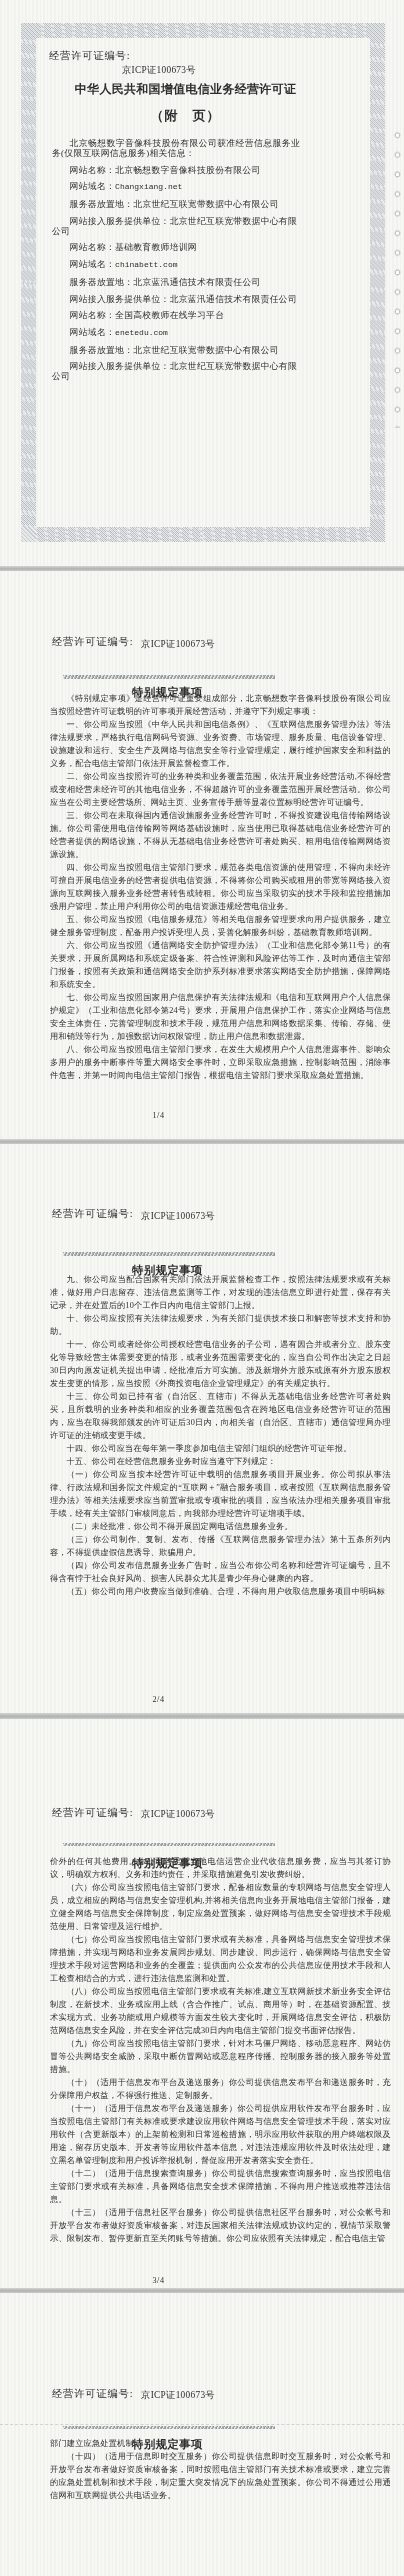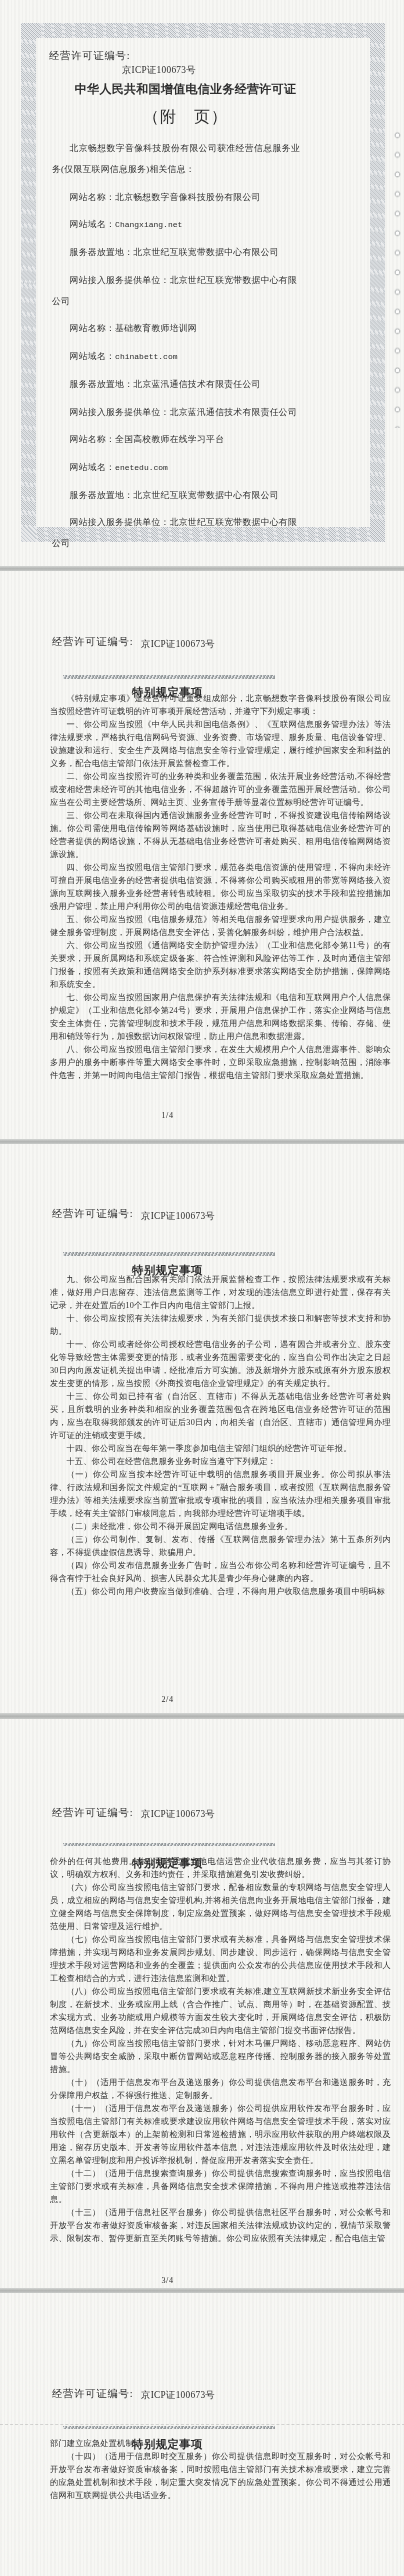--- a/index.html
+++ b/index.html
@@ -19,41 +19,41 @@
     background-image:radial-gradient(circle at 4.6px 6.2px, rgba(255,255,255,.85) 1.5px, rgba(95,100,106,.38) 2.1px, rgba(95,100,106,0) 3.6px);
     background-size:9.3px 19.6px;background-repeat:repeat-y;}
   .lic-row{position:absolute;white-space:nowrap;}
   .lic-label{font-size:10.3px;letter-spacing:0.8px;}
   .lic-value{font-size:9.3px;letter-spacing:0.3px;}
   .p1 .lic-row{left:49px;top:49px;}
   .p1 .lic-value{display:block;margin-left:73px;margin-top:1px;}
   .p1-title{position:absolute;top:81px;left:15.5px;width:340px;text-align:center;
     font-size:12px;font-weight:700;letter-spacing:0.3px;}
   .p1-subtitle{position:absolute;top:107px;left:15.5px;width:340px;text-align:center;
-    font-size:16px;font-weight:400;letter-spacing:1px;}
+    font-size:13px;font-weight:700;letter-spacing:1px;}
   .p1-body{position:absolute;top:138px;left:52px;width:248px;
-    font-size:8.8px;line-height:21px;letter-spacing:0.3px;}
+    font-size:8.8px;line-height:10px;letter-spacing:0.3px;}
   .p1-body .intro{margin:0 0 6.7px;text-indent:2em;text-align:justify;}
   .entry{margin:0 0 6.7px;text-indent:2em;}
   .entry .latin{font-family:"Liberation Mono","DejaVu Sans Mono",monospace;font-size:8px;letter-spacing:0;}
 
   
   .sp{display:block;}
   .sp .lic-row{left:52px;top:var(--lic);}
   .sp .lic-value{margin-left:5.7px;position:relative;top:1.5px;}
   .sp-title{position:absolute;top:var(--title);left:0;width:335px;text-align:center;
     font-size:11.3px;font-weight:700;letter-spacing:0.5px;margin-top:32px;}
   .sp-band{position:absolute;top:var(--band);left:63px;width:212px;height:3.6px;border-radius:0.5px;
     background:repeating-linear-gradient(115deg,rgba(125,131,134,.8) 0 1px,rgba(226,228,229,.9) 1px 2.1px,rgba(156,162,165,.8) 2.1px 3.1px);}
   .sp-body{position:absolute;top:var(--body);left:32px;width:341px;
     font-size:8.2px;line-height:13px;letter-spacing:0.2px;text-align:justify;margin-left:18px;}
   .sp-body p{margin:0;text-indent:2em;}
   .sp-body p.cont{text-indent:0;}
   .pagenum{position:absolute;top:var(--pn);left:0;width:317px;text-align:center;
-    font-size:8.2px;letter-spacing:0.5px;margin-left:9px;}
+    font-size:8.2px;letter-spacing:0.5px;}
   .fold{position:absolute;left:0;right:0;height:0;border-top:0.5px dashed rgba(120,120,120,.28);}
 
   .sp1{height:568px;--lic:64px;--title:82px;--band:104px;--body:121px;--pn:540px;}
   .sp2{height:569px;--lic:63px;--title:87px;--band:108px;--body:129px;--pn:551px;}
   .sp3{height:569px;--lic:87px;--title:105px;--band:124px;--body:136px;--pn:557px;}
   .sp4{height:581px;--lic:94px;--title:112px;--band:133px;--body:144px;--pn:564px;}
 </style>
 </head>
 <body>
 
@@ -95,21 +95,21 @@
       <span class="lic-value">京ICP证100673号</span>
     </div>
     <div class="sp-title">特别规定事项</div>
     <div class="sp-band"></div>
     <div class="sp-body">
         <p>《特别规定事项》是经营许可证重要组成部分，北京畅想数字音像科技股份有限公司应当按照经营许可证载明的许可事项开展经营活动，并遵守下列规定事项：</p>
         <p>一、你公司应当按照《中华人民共和国电信条例》、《互联网信息服务管理办法》等法律法规要求，严格执行电信网码号资源、业务资费、市场管理、服务质量、电信设备管理、设施建设和运行、安全生产及网络与信息安全等行业管理规定，履行维护国家安全和利益的义务，配合电信主管部门依法开展监督检查工作。</p>
         <p>二、你公司应当按照许可的业务种类和业务覆盖范围，依法开展业务经营活动,不得经营或变相经营未经许可的其他电信业务，不得超越许可的业务覆盖范围开展经营活动。你公司应当在公司主要经营场所、网站主页、业务宣传手册等显著位置标明经营许可证编号。</p>
         <p>三、你公司在未取得国内通信设施服务业务经营许可时，不得投资建设电信传输网络设施。你公司需使用电信传输网等网络基础设施时，应当使用已取得基础电信业务经营许可的经营者提供的网络设施，不得从无基础电信业务经营许可者处购买、租用电信传输网网络资源设施。</p>
         <p>四、你公司应当按照电信主管部门要求，规范各类电信资源的使用管理，不得向未经许可擅自开展电信业务的经营者提供电信资源，不得将你公司购买或租用的带宽等网络接入资源向互联网接入服务业务经营者转售或转租。你公司应当采取切实的技术手段和监控措施加强用户管理，禁止用户利用你公司的电信资源违规经营电信业务。</p>
-        <p>五、你公司应当按照《电信服务规范》等相关电信服务管理要求向用户提供服务，建立健全服务管理制度，开展网络信息安全评估，妥善化解服务纠纷，维护用户合法权益。</p>
+        <p>五、你公司应当按照《电信服务规范》等相关电信服务管理要求向用户提供服务，建立健全服务管理制度，配备用户投诉受理人员，妥善化解服务纠纷，基础教育教师培训网。</p>
         <p>六、你公司应当按照《通信网络安全防护管理办法》（工业和信息化部令第11号）的有关要求，开展所属网络和系统定级备案、符合性评测和风险评估等工作，及时向通信主管部门报备，按照有关政策和通信网络安全防护系列标准要求落实网络安全防护措施，保障网络和系统安全。</p>
         <p>七、你公司应当按照国家用户信息保护有关法律法规和《电信和互联网用户个人信息保护规定》（工业和信息化部令第24号）要求，开展用户信息保护工作，落实企业网络与信息安全主体责任，完善管理制度和技术手段，规范用户信息和网络数据采集、传输、存储、使用和销毁等行为，加强数据访问权限管理，防止用户信息和数据泄露。</p>
         <p>八、你公司应当按照电信主管部门要求，在发生大规模用户个人信息泄露事件、影响众多用户的服务中断事件等重大网络安全事件时，立即采取应急措施，控制影响范围，消除事件危害，并第一时间向电信主管部门报告，根据电信主管部门要求采取应急处置措施。</p>
       </div>
     <div class="pagenum">1/4</div>
   </section>
 
   <div class="divider"></div>
 
   <section class="page sp sp2">

